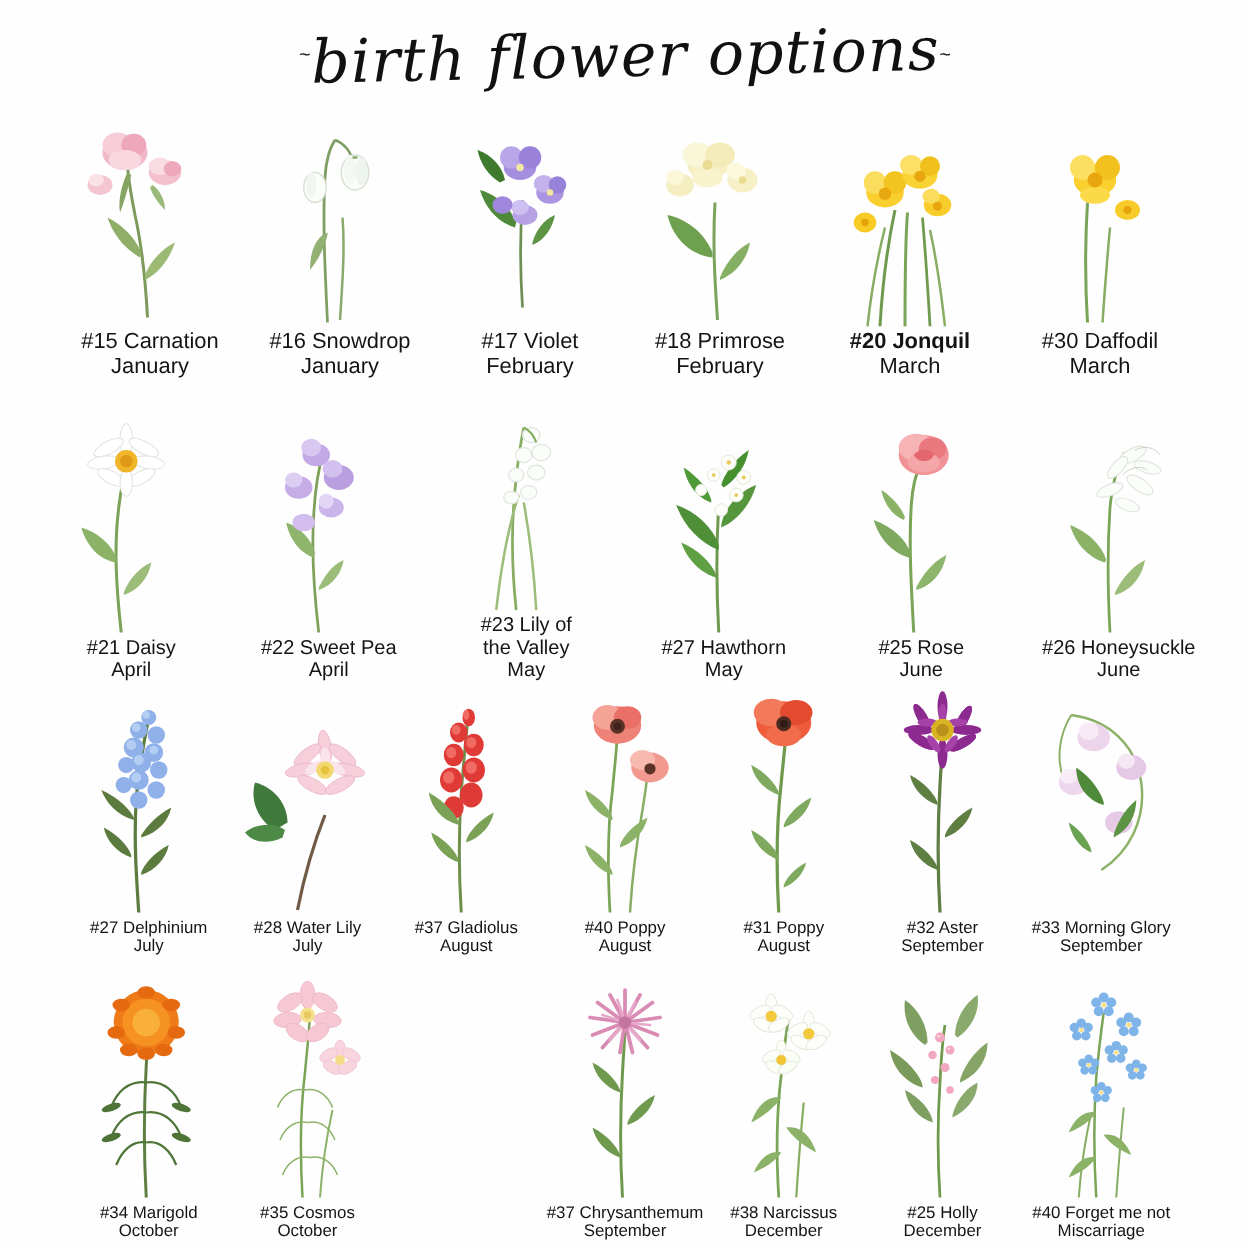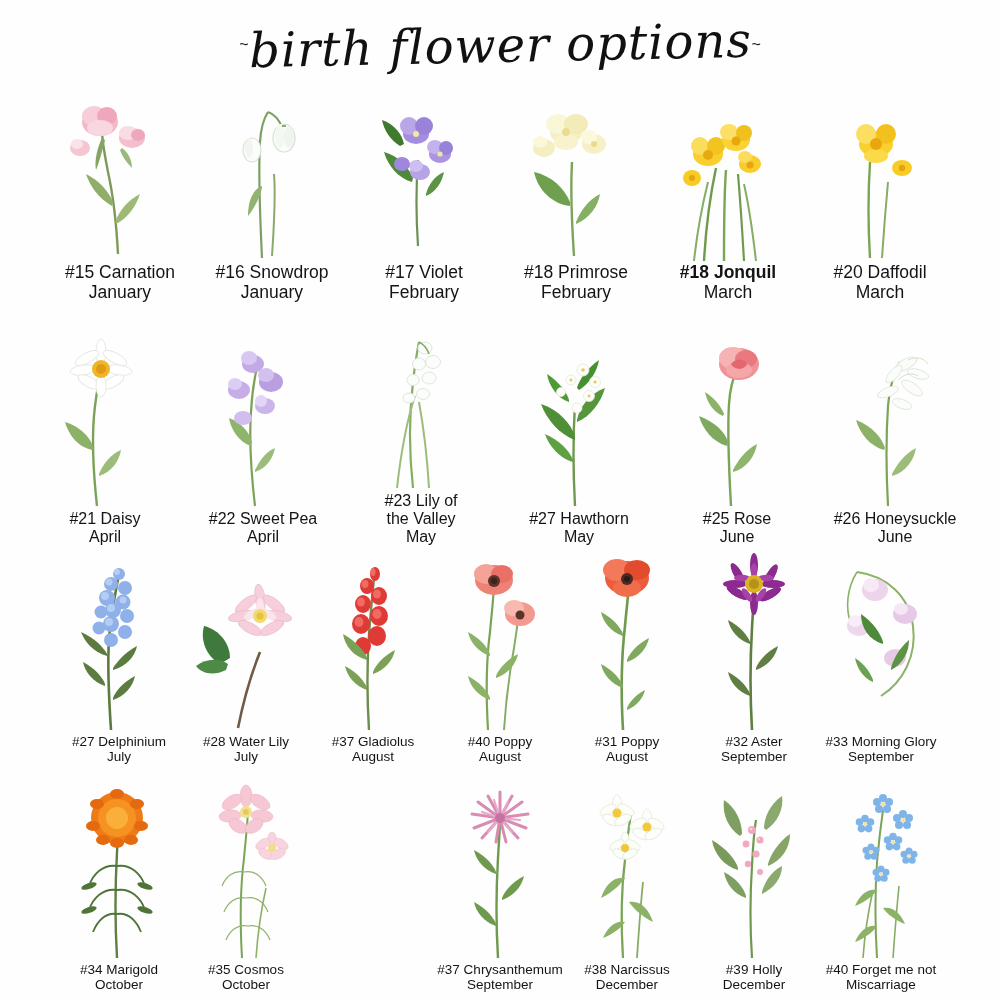--- a/index.html
+++ b/index.html
@@ -255,21 +255,21 @@
             <ellipse cx="87" cy="71" rx="7" ry="6" fill="#fbdc5c"></ellipse>
             <circle cx="92" cy="79" r="3.6" fill="#e6a60c"></circle>
           </g>
           <g>
             <ellipse cx="34" cy="92" rx="9" ry="8" fill="#f7ca24"></ellipse>
             <circle cx="34" cy="92" r="3" fill="#e5a40b"></circle>
           </g>
         </svg>
       </div>
       <div class="caption">
-        <span class="name bold-name">#18 Jonquil</span>
+        <span class="name bold-name">#20 Jonquil</span>
         <span class="month">March</span>
       </div>
     </div>
 
     <div class="cell">
       <div class="art">
         <svg width="140" height="175" viewBox="0 0 140 175">
           <path d="M60 172 C58 140 58 108 60 76" stroke="#7aa456" stroke-width="2.4" fill="none"></path>
           <path d="M72 172 C74 142 76 118 78 96" stroke="#86ad62" stroke-width="2" fill="none"></path>
           <g>
@@ -279,21 +279,21 @@
             <ellipse cx="66" cy="70" rx="12" ry="7" fill="#fbd948"></ellipse>
             <circle cx="66" cy="58" r="6" fill="#e8a70e"></circle>
           </g>
           <g>
             <ellipse cx="92" cy="82" rx="10" ry="8" fill="#f8cc28"></ellipse>
             <circle cx="92" cy="82" r="3.2" fill="#e6a50c"></circle>
           </g>
         </svg>
       </div>
       <div class="caption">
-        <span class="name">#20 Daffodil</span>
+        <span class="name">#30 Daffodil</span>
         <span class="month">March</span>
       </div>
     </div>
   </div>
 
   <div class="row r2">
 
     <div class="cell">
       <div class="art">
         <svg width="140" height="178" viewBox="0 0 140 178">
@@ -903,21 +903,21 @@
             <circle cx="54" cy="86" r="3.2"></circle>
             <circle cx="66" cy="94" r="3"></circle>
           </g>
           <g fill="#fff" opacity="0.55">
             <circle cx="57" cy="51" r="1.2"></circle>
             <circle cx="65" cy="61" r="1"></circle>
           </g>
         </svg>
       </div>
       <div class="caption">
-        <span class="name">#39 Holly</span>
+        <span class="name">#25 Holly</span>
         <span class="month">December</span>
       </div>
     </div>
 
     <div class="cell">
       <div class="art">
         <svg width="124" height="182" viewBox="0 0 124 182">
           <path d="M58 180 C56 148 56 114 58 84 C60 62 62 46 64 32" stroke="#7aa456" stroke-width="2" fill="none"></path>
           <path d="M74 180 C76 152 78 128 80 108" stroke="#86ad62" stroke-width="1.6" fill="none"></path>
           <path d="M44 180 C46 152 50 130 54 112" stroke="#86ad62" stroke-width="1.6" fill="none"></path>

